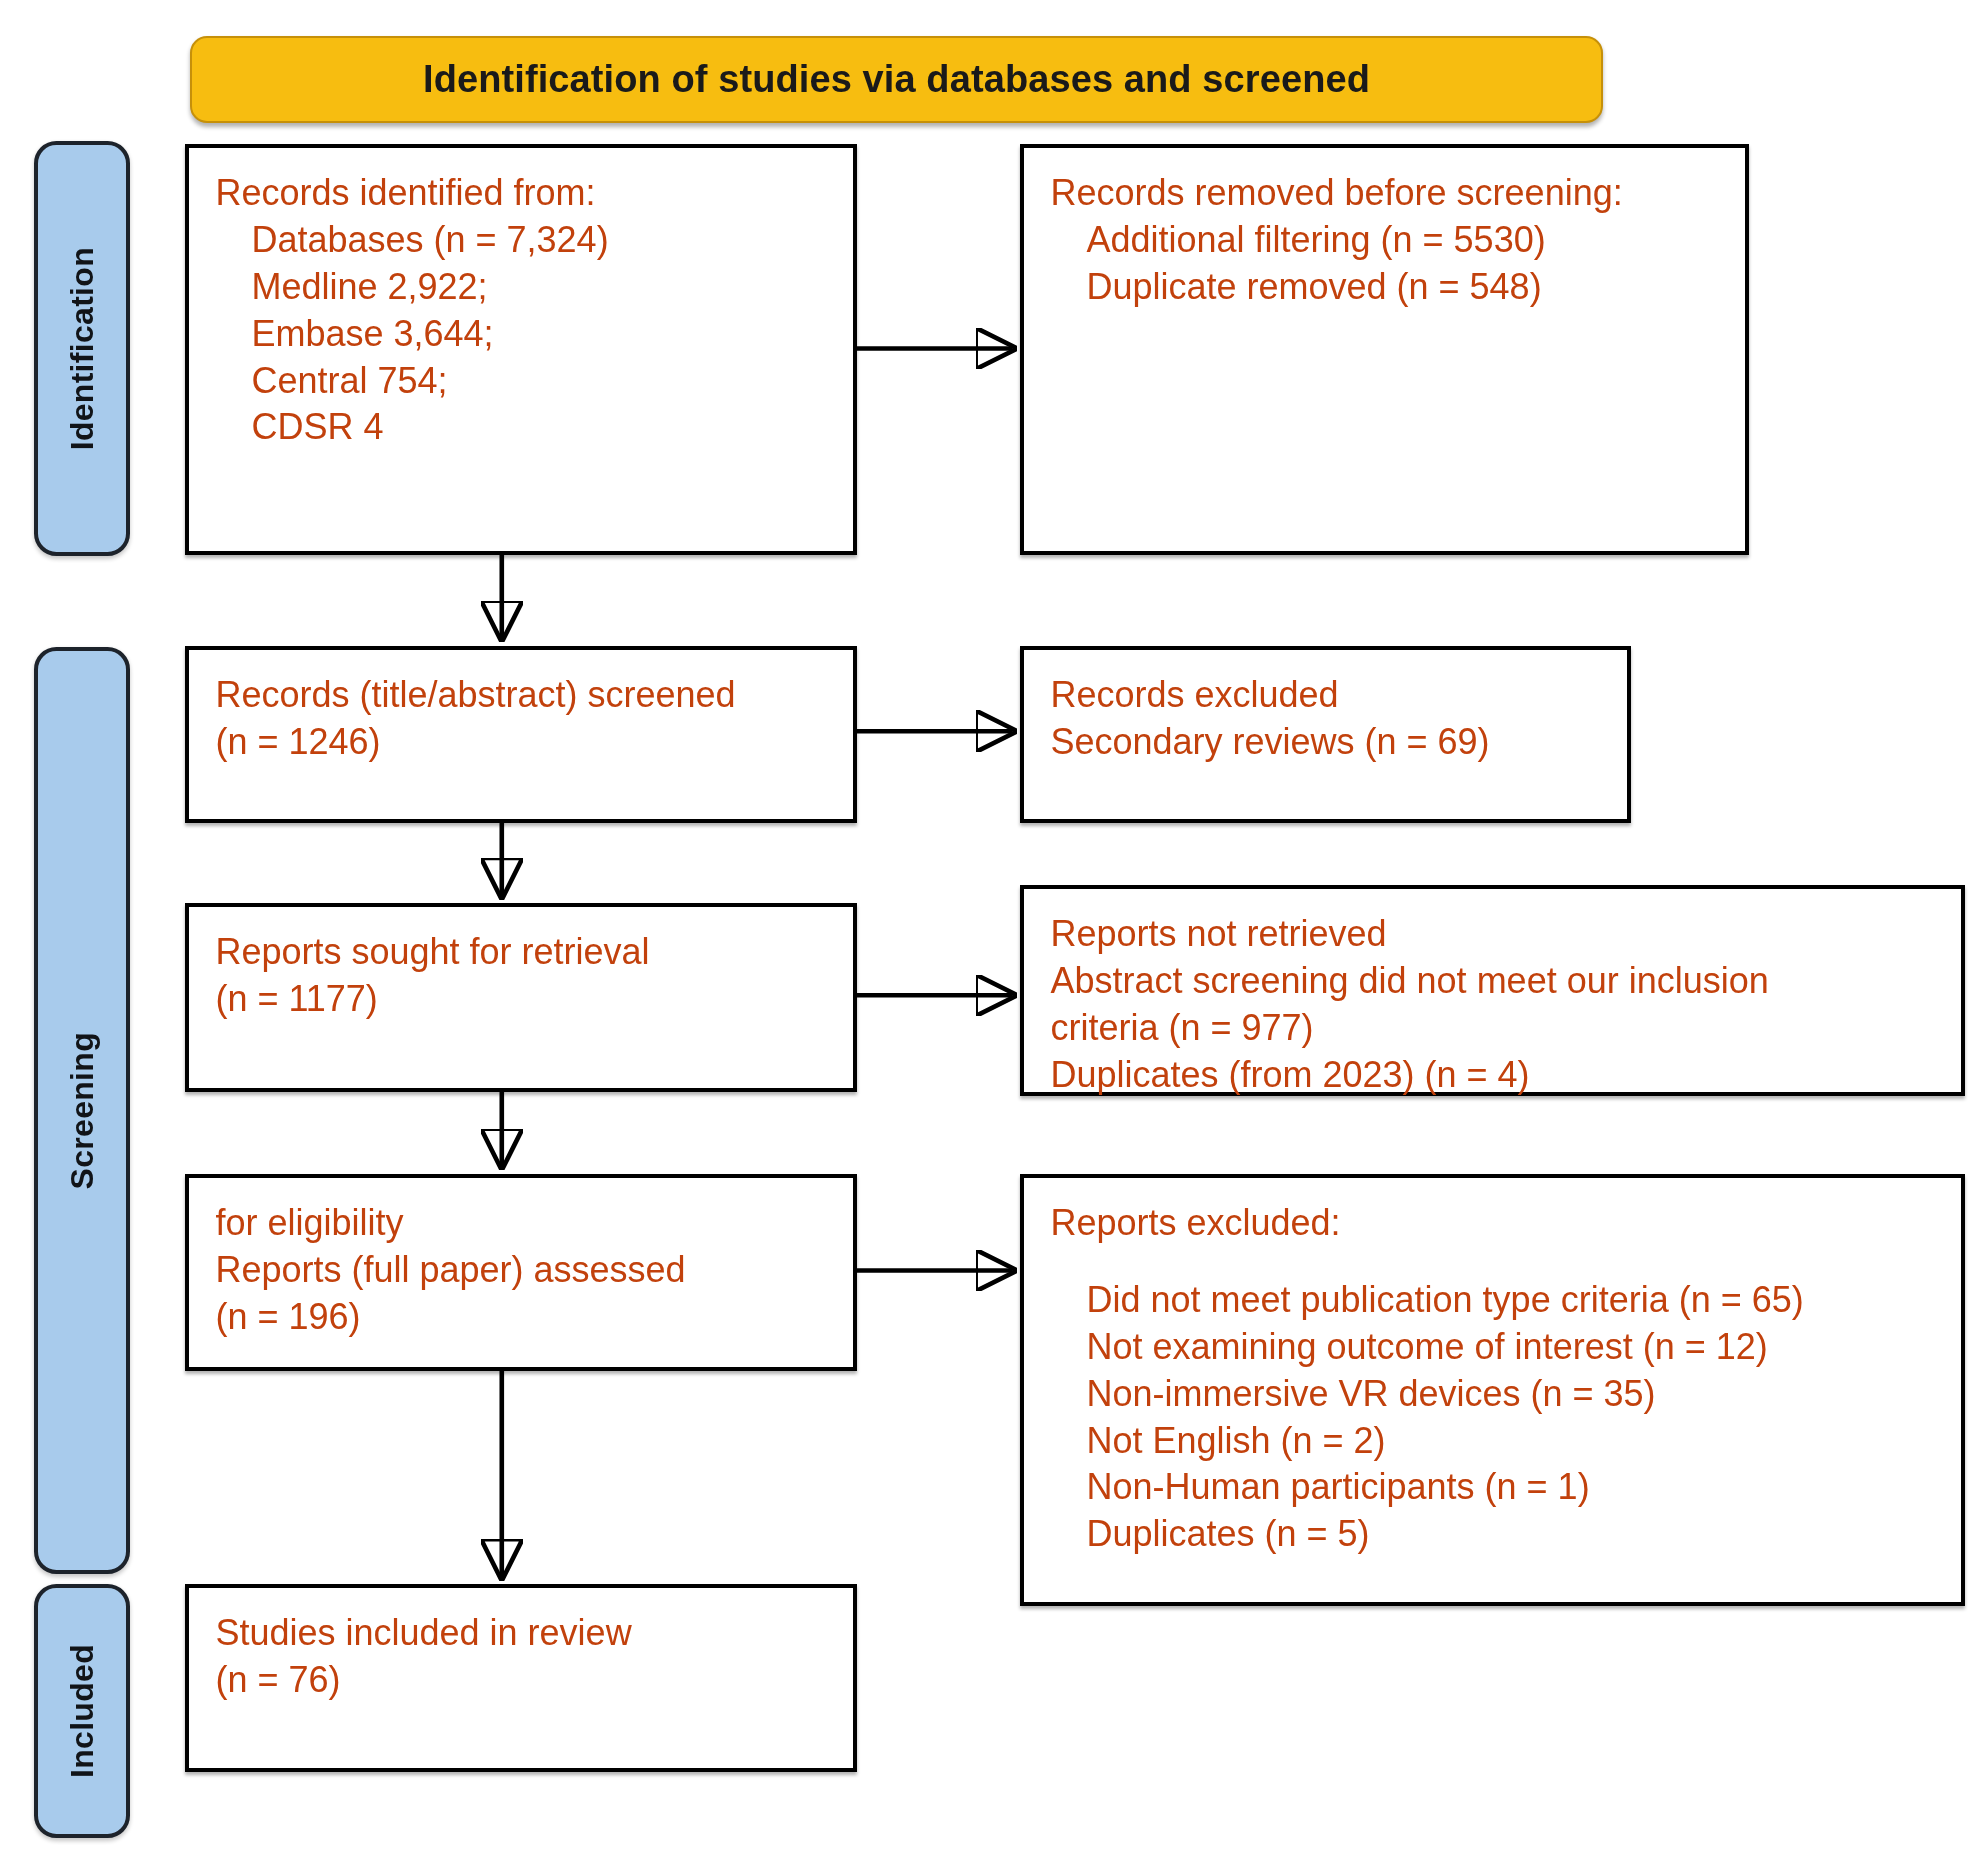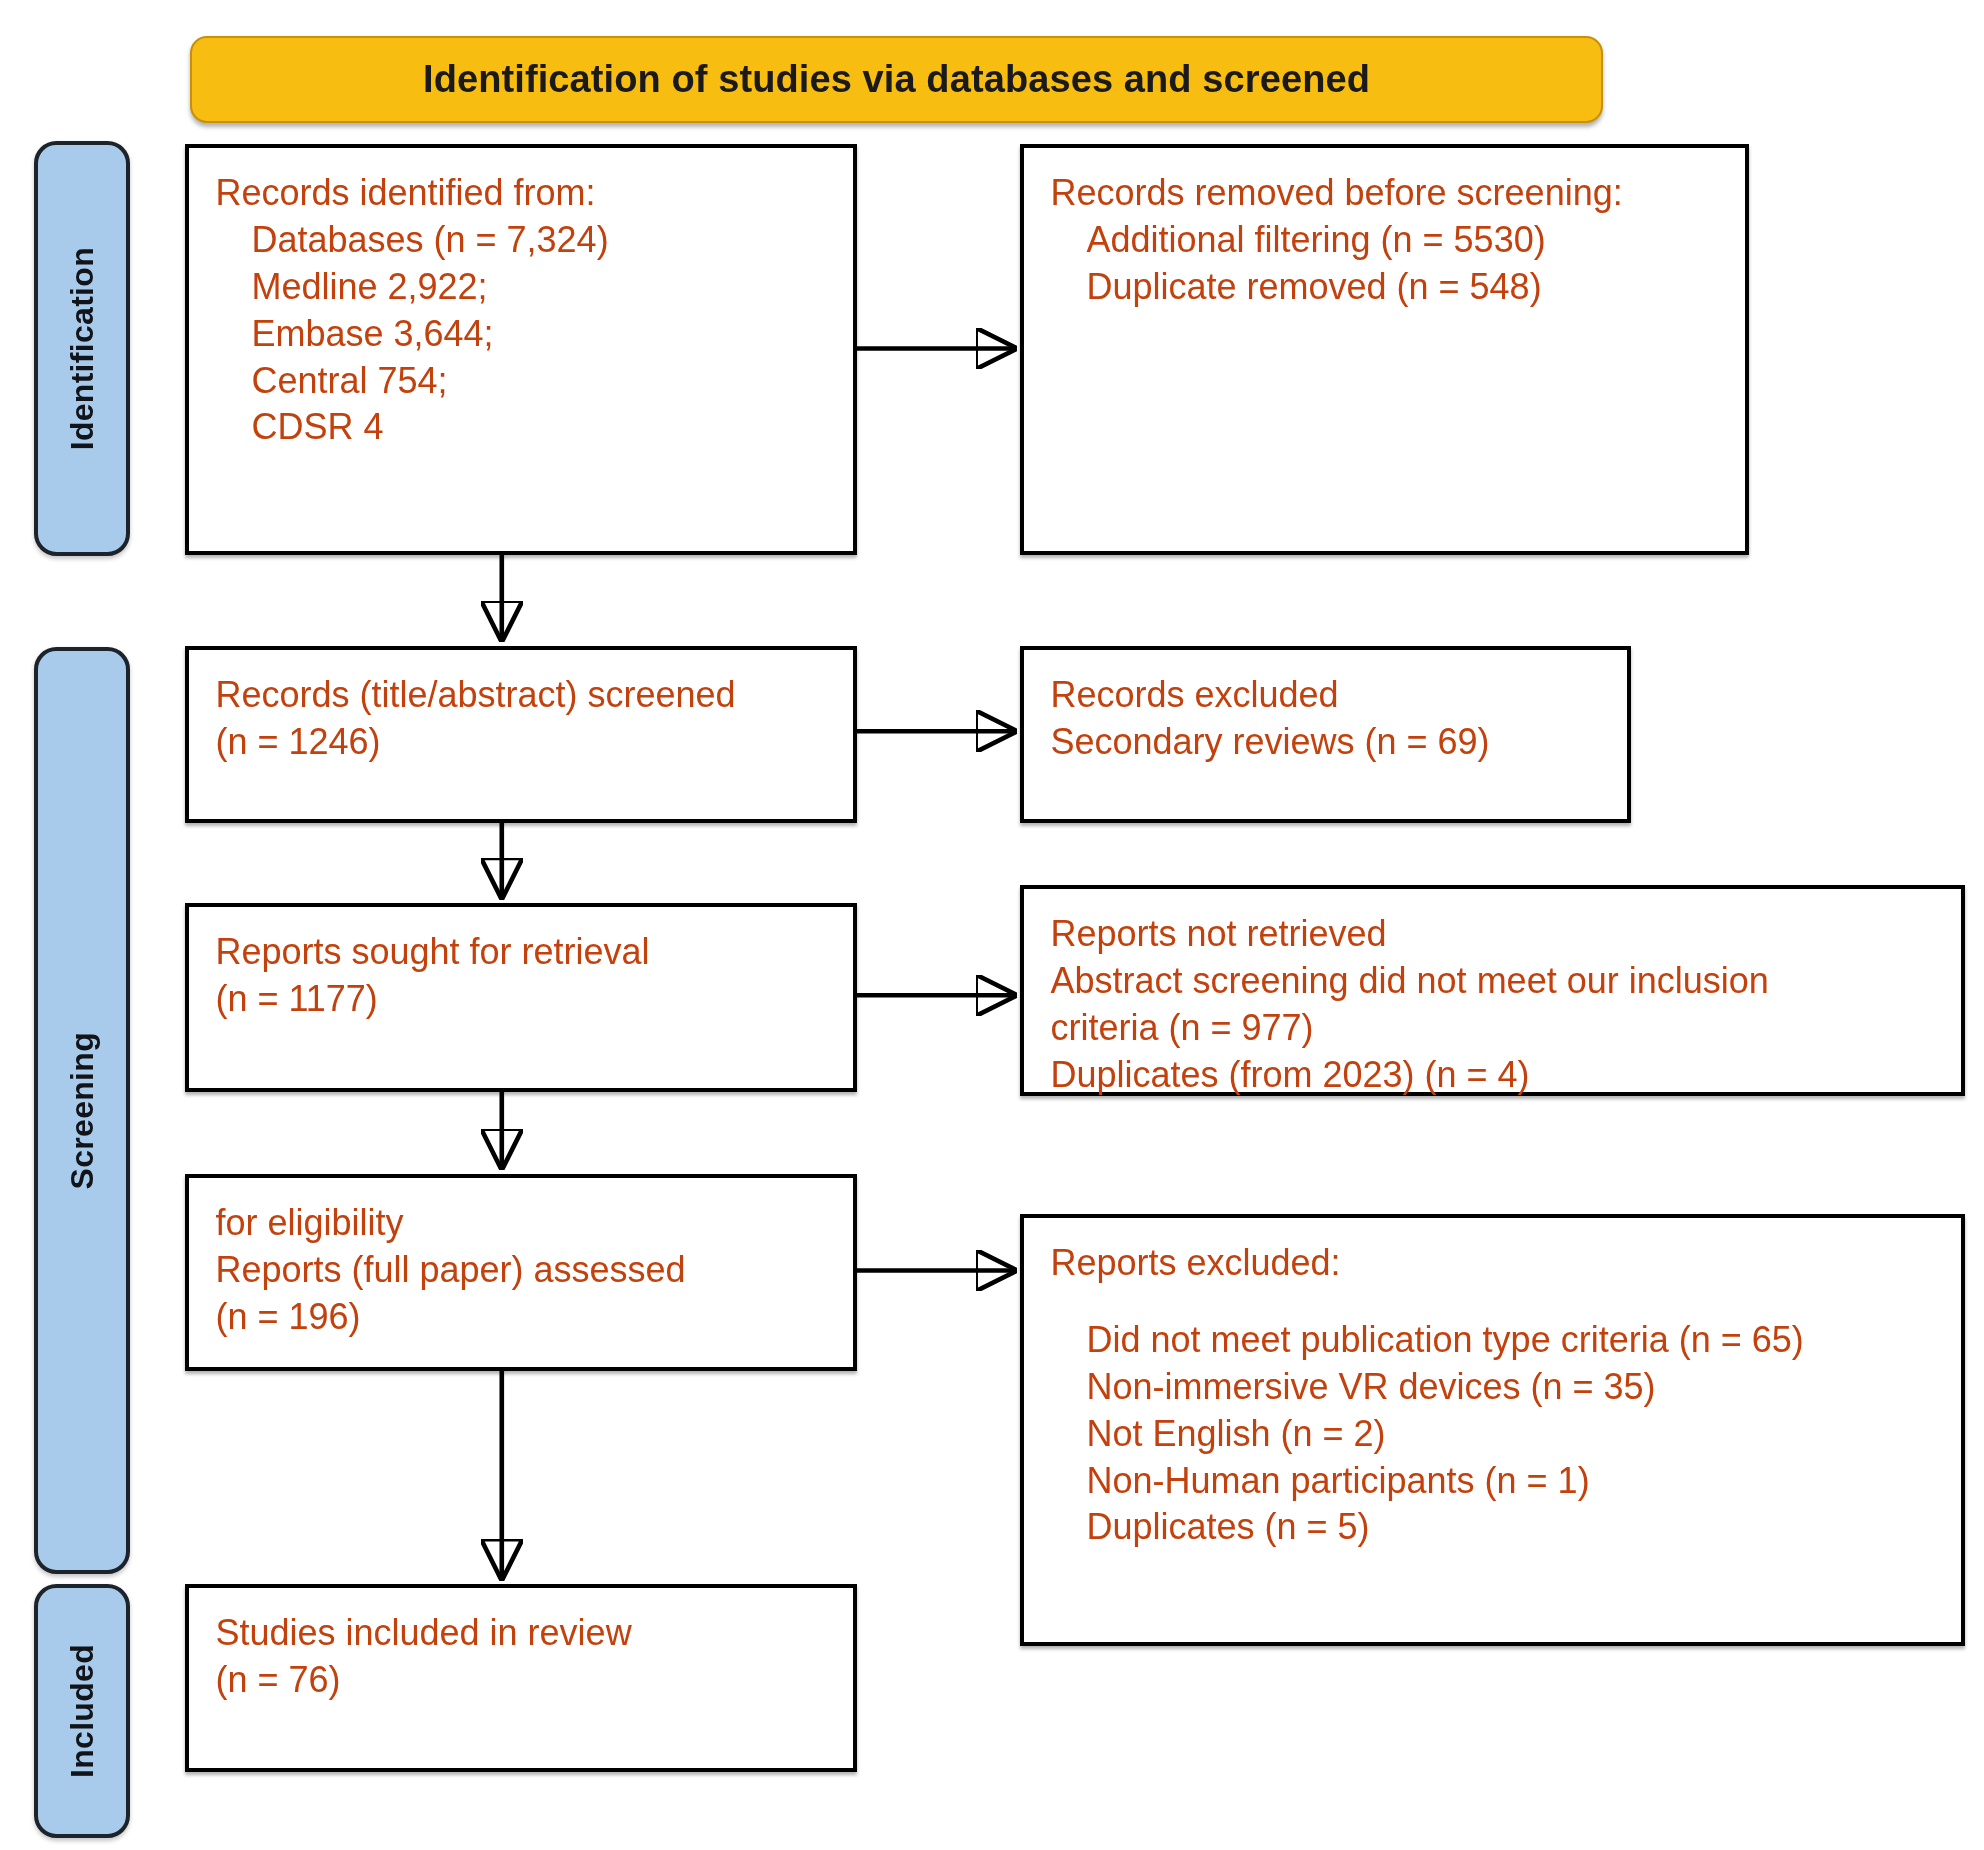--- a/index.html
+++ b/index.html
@@ -92,21 +92,21 @@
   
   #box-records-screened   { left: 185px;  top: 646px;  width: 672px; height: 177px; }
   #box-records-excluded   { left: 1020px; top: 646px;  width: 611px;  height: 177px; }
 
   
   #box-reports-sought     { left: 185px;  top: 903px; width: 672px; height: 189px; }
   #box-reports-not-retrieved { left: 1020px; top: 885px; width: 945px; height: 211px; }
 
   
   #box-reports-assessed   { left: 185px;  top: 1174px; width: 672px; height: 197px; }
-  #box-reports-excluded   { left: 1020px; top: 1174px; width: 945px; height: 432px; margin-top: 40px; }
+  #box-reports-excluded   { left: 1020px; top: 1174px; width: 945px; height: 432px; }
 
   
   #box-studies-included   { left: 185px;  top: 1584px; width: 672px; height: 188px; }
 
   
   .indent-1 { padding-left: 36px; display: block; }
 
   
   #connectors {
     position: absolute;
@@ -200,20 +200,21 @@
   <div class="flow-box" id="box-reports-assessed">
     <span class="box-text">for eligibility</span>
     <span class="box-text">Reports (full paper) assessed</span>
     <span class="box-text">(n = 196)</span>
   </div>
 
   <div class="flow-box" id="box-reports-excluded">
     <span class="box-text">Reports excluded:</span>
     <span class="box-text" style="height:30px;"></span>
     <span class="box-text indent-1">Did not meet publication type criteria (n = 65)</span>
+    <span class="box-text indent-1">Not examining outcome of interest (n = 12)</span>
     <span class="box-text indent-1">Non-immersive VR devices (n = 35)</span>
     <span class="box-text indent-1">Not English (n = 2)</span>
     <span class="box-text indent-1">Non-Human participants (n = 1)</span>
     <span class="box-text indent-1">Duplicates (n = 5)</span>
   </div>
 
   <div class="flow-box" id="box-studies-included">
     <span class="box-text">Studies included in review</span>
     <span class="box-text">(n = 76)</span>
   </div>

